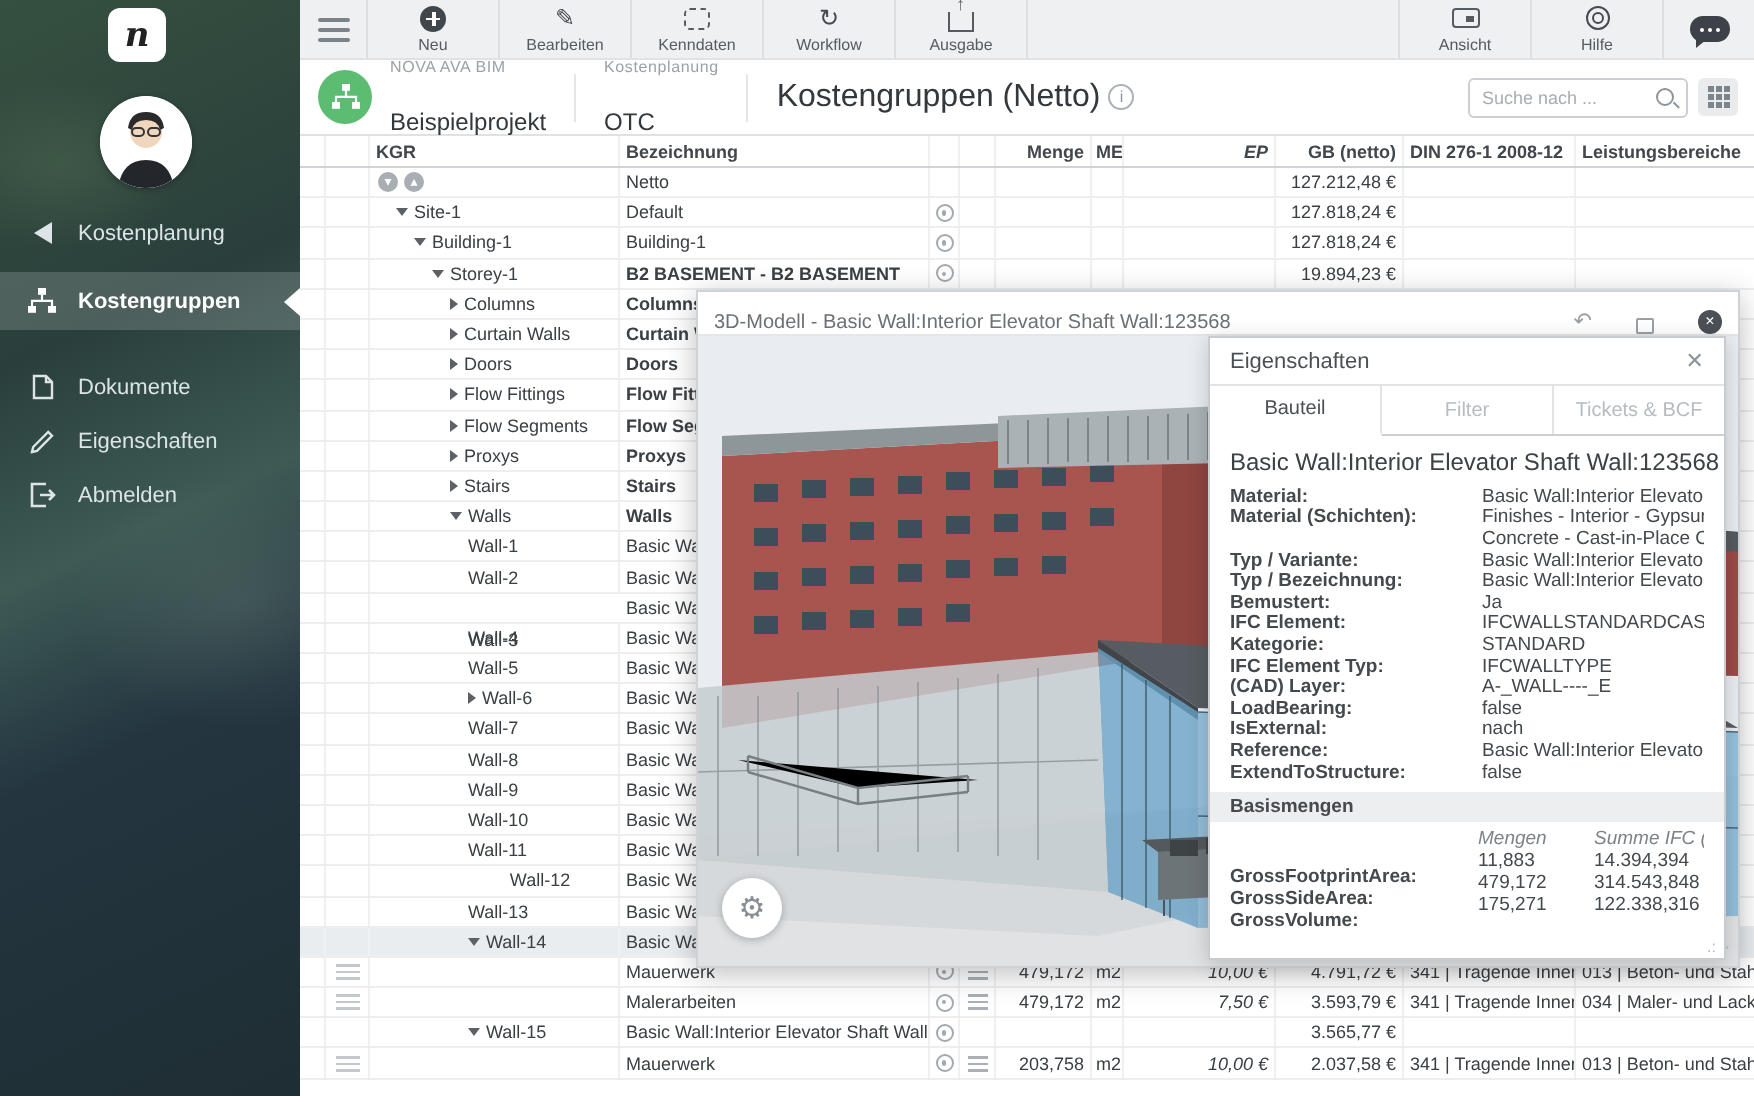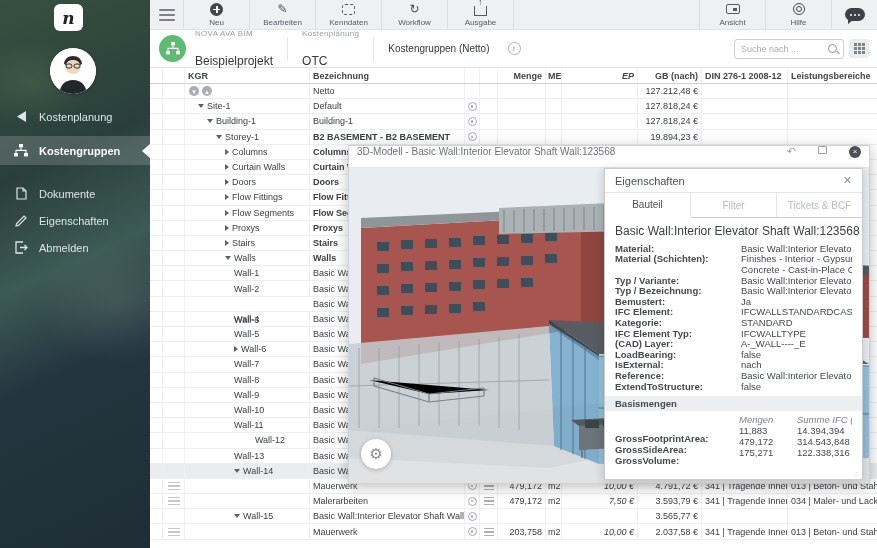--- a/index.html
+++ b/index.html
@@ -47,21 +47,21 @@
   .ic-buoy { width:12px; height:12px; border:1.6px solid #454b50; border-radius:50%; position:relative; }
   .ic-buoy::after { content:""; position:absolute; left:2.2px; top:2.2px; width:4px; height:4px; border:1.4px solid #454b50; border-radius:50%; }
 
   
   .projbar { position:absolute; left:150px; top:30px; width:727px; height:38px; background:#fff; border-bottom:1px solid #dfe1e3; display:flex; align-items:center; }
   .proj-avatar { width:27px; height:27px; border-radius:50%; background:#5cbd72; margin:0 9px 0 9px; display:flex; align-items:center; justify-content:center; }
   .pb-group { display:flex; flex-direction:column; justify-content:center; padding-right:14px;gap:16px; }
   .pb-cap { font-size:8px; color:#9aa1a7; letter-spacing:.3px; }
   .pb-val { font-size:12px; color:#33383c; }
   .pb-div { width:1px; height:24px; background:#e3e5e7; margin-right:14px; }
-  .pb-title { font-size:10px; color:#33383c; margin-right:18px; }
+  .pb-title { font-size:16px; color:#33383c; margin-right:4px; }
   .info-dot { width:13px; height:13px; border:1px solid #aab1b7; border-radius:50%; color:#8a939a; font-size:8px; display:flex; align-items:center; justify-content:center; cursor:pointer; }
   .search-wrap { margin-left:auto; display:flex; align-items:center; margin-right:8px; }
   .search-box { width:110px; height:20px; border:1px solid #ccd0d3; border-radius:3px; font-size:9px; color:#555; padding:0 20px 0 6px; background:#fff; }
   .search-box::placeholder { color:#a7adb2; }
   .search-ic { margin-left:-16px; width:9px; height:9px; border:1.4px solid #8d959b; border-radius:50%; position:relative; cursor:pointer; }
   .search-ic::after { content:""; position:absolute; left:7px; top:7px; width:4px; height:1.4px; background:#8d959b; transform:rotate(45deg); }
   .grid-btn { margin-left:12px; width:20px; height:19px; background:#e9ebed; border-radius:3px; position:relative; cursor:pointer; }
   .grid-btn::before { content:""; position:absolute; left:5px; top:4px; width:3px; height:3px; background:#7d858c;
     box-shadow:4px 0 #7d858c, 8px 0 #7d858c, 0 4px #7d858c, 4px 4px #7d858c, 8px 4px #7d858c, 0 8px #7d858c, 4px 8px #7d858c, 8px 8px #7d858c; }
 
@@ -82,21 +82,21 @@
   .arr.d { width:0;height:0;border-left:3.5px solid transparent;border-right:3.5px solid transparent;border-top:4.5px solid #5b6166; }
   .arr.r { width:0;height:0;border-top:3.5px solid transparent;border-bottom:3.5px solid transparent;border-left:4.5px solid #5b6166; }
   .tgt { width:9px; height:9px; border:1px solid #a3a9ae; border-radius:50%; position:relative; }
   .tgt::after { content:""; position:absolute; left:2.4px; top:2.4px; width:2.4px; height:2.4px; background:#a3a9ae; border-radius:50%; }
   .lst { width:10px; height:8px; background:repeating-linear-gradient(#aab0b5 0 1.4px, transparent 1.4px 3.3px); }
   .drag { width:12px; height:8px; background:repeating-linear-gradient(#c4c8cc 0 1.4px, transparent 1.4px 3.3px); }
   .circ-btn { width:10px; height:10px; border-radius:50%; background:#a8aeb4; color:#fff; display:inline-flex; align-items:center; justify-content:center; font-size:7px; line-height:1; margin-right:3px; cursor:pointer; }
 
   
   .dialog { position:absolute; left:348px; top:145px; width:522px; height:339px; background:#fff; border:1px solid #cfd3d6; box-shadow:0 3px 14px rgba(0,0,0,.25); }
-  .dlg-head { height:22px; display:flex; align-items:flex-start; padding:0 8px; border-bottom:1px solid #e4e6e8;gap:15px; }
+  .dlg-head { height:22px; display:flex; align-items:flex-end; padding:0 8px; border-bottom:1px solid #e4e6e8;gap:15px; }
   .dlg-title { font-size:10px; color:#6b7176; flex:1; overflow:hidden; white-space:nowrap; }
   .dlg-ic { margin-left:7px; color:#9aa0a5; font-size:11px; line-height:1; cursor:pointer; }
   .dlg-win { width:9px; height:8px; border:1.3px solid #9aa0a5; border-radius:1px; }
   .dlg-close { width:12px; height:12px; border-radius:50%; background:#4a5055; color:#fff; font-size:8px; display:flex; align-items:center; justify-content:center; }
   .viewport { position:absolute; left:0; top:22px; right:0; bottom:0; overflow:hidden; background:#e9edf2; }
   .gear-fab { position:absolute; left:12px; bottom:14px; width:30px; height:30px; border-radius:50%; background:#fff; box-shadow:0 1px 4px rgba(0,0,0,.25); display:flex; align-items:center; justify-content:center; font-size:15px; color:#878e94; cursor:pointer; }
   .dlg-resize { position:absolute; right:3px; bottom:2px; font-size:8px; color:#b3b8bc; letter-spacing:1px; cursor:nwse-resize; }
 
   
   .props { position:absolute; left:604px; top:168px; width:259px; height:312px; background:#fff; border:1px solid #c8ccd0; box-shadow:0 2px 10px rgba(0,0,0,.18); font-size:9.5px; color:#44494e; }
@@ -270,21 +270,21 @@
   <div class="thead">
     <div class="cell c-a"></div>
       <div class="cell c-b"></div>
     <div class="cell c-kgr">KGR</div>
     <div class="cell c-name">Bezeichnung</div>
     <div class="cell c-target"></div>
       <div class="cell c-list"></div>
     <div class="cell c-menge">Menge</div>
     <div class="cell c-me">ME</div>
     <div class="cell c-ep">EP</div>
-    <div class="cell c-gb">GB (nach)</div>
+    <div class="cell c-gb">GB (netto)</div>
     <div class="cell c-din">DIN 276-1 2008-12</div>
     <div class="cell c-lb">Leistungsbereiche</div>
   </div>
   <div id="tbody">
       <div class="trow">
         <div class="cell c-a"></div>
         <div class="cell c-b"></div>
         <div class="cell c-kgr" style="padding-left: 4px;">
           <div class="circ-btn">▾</div>
           <div class="circ-btn">▴</div>

